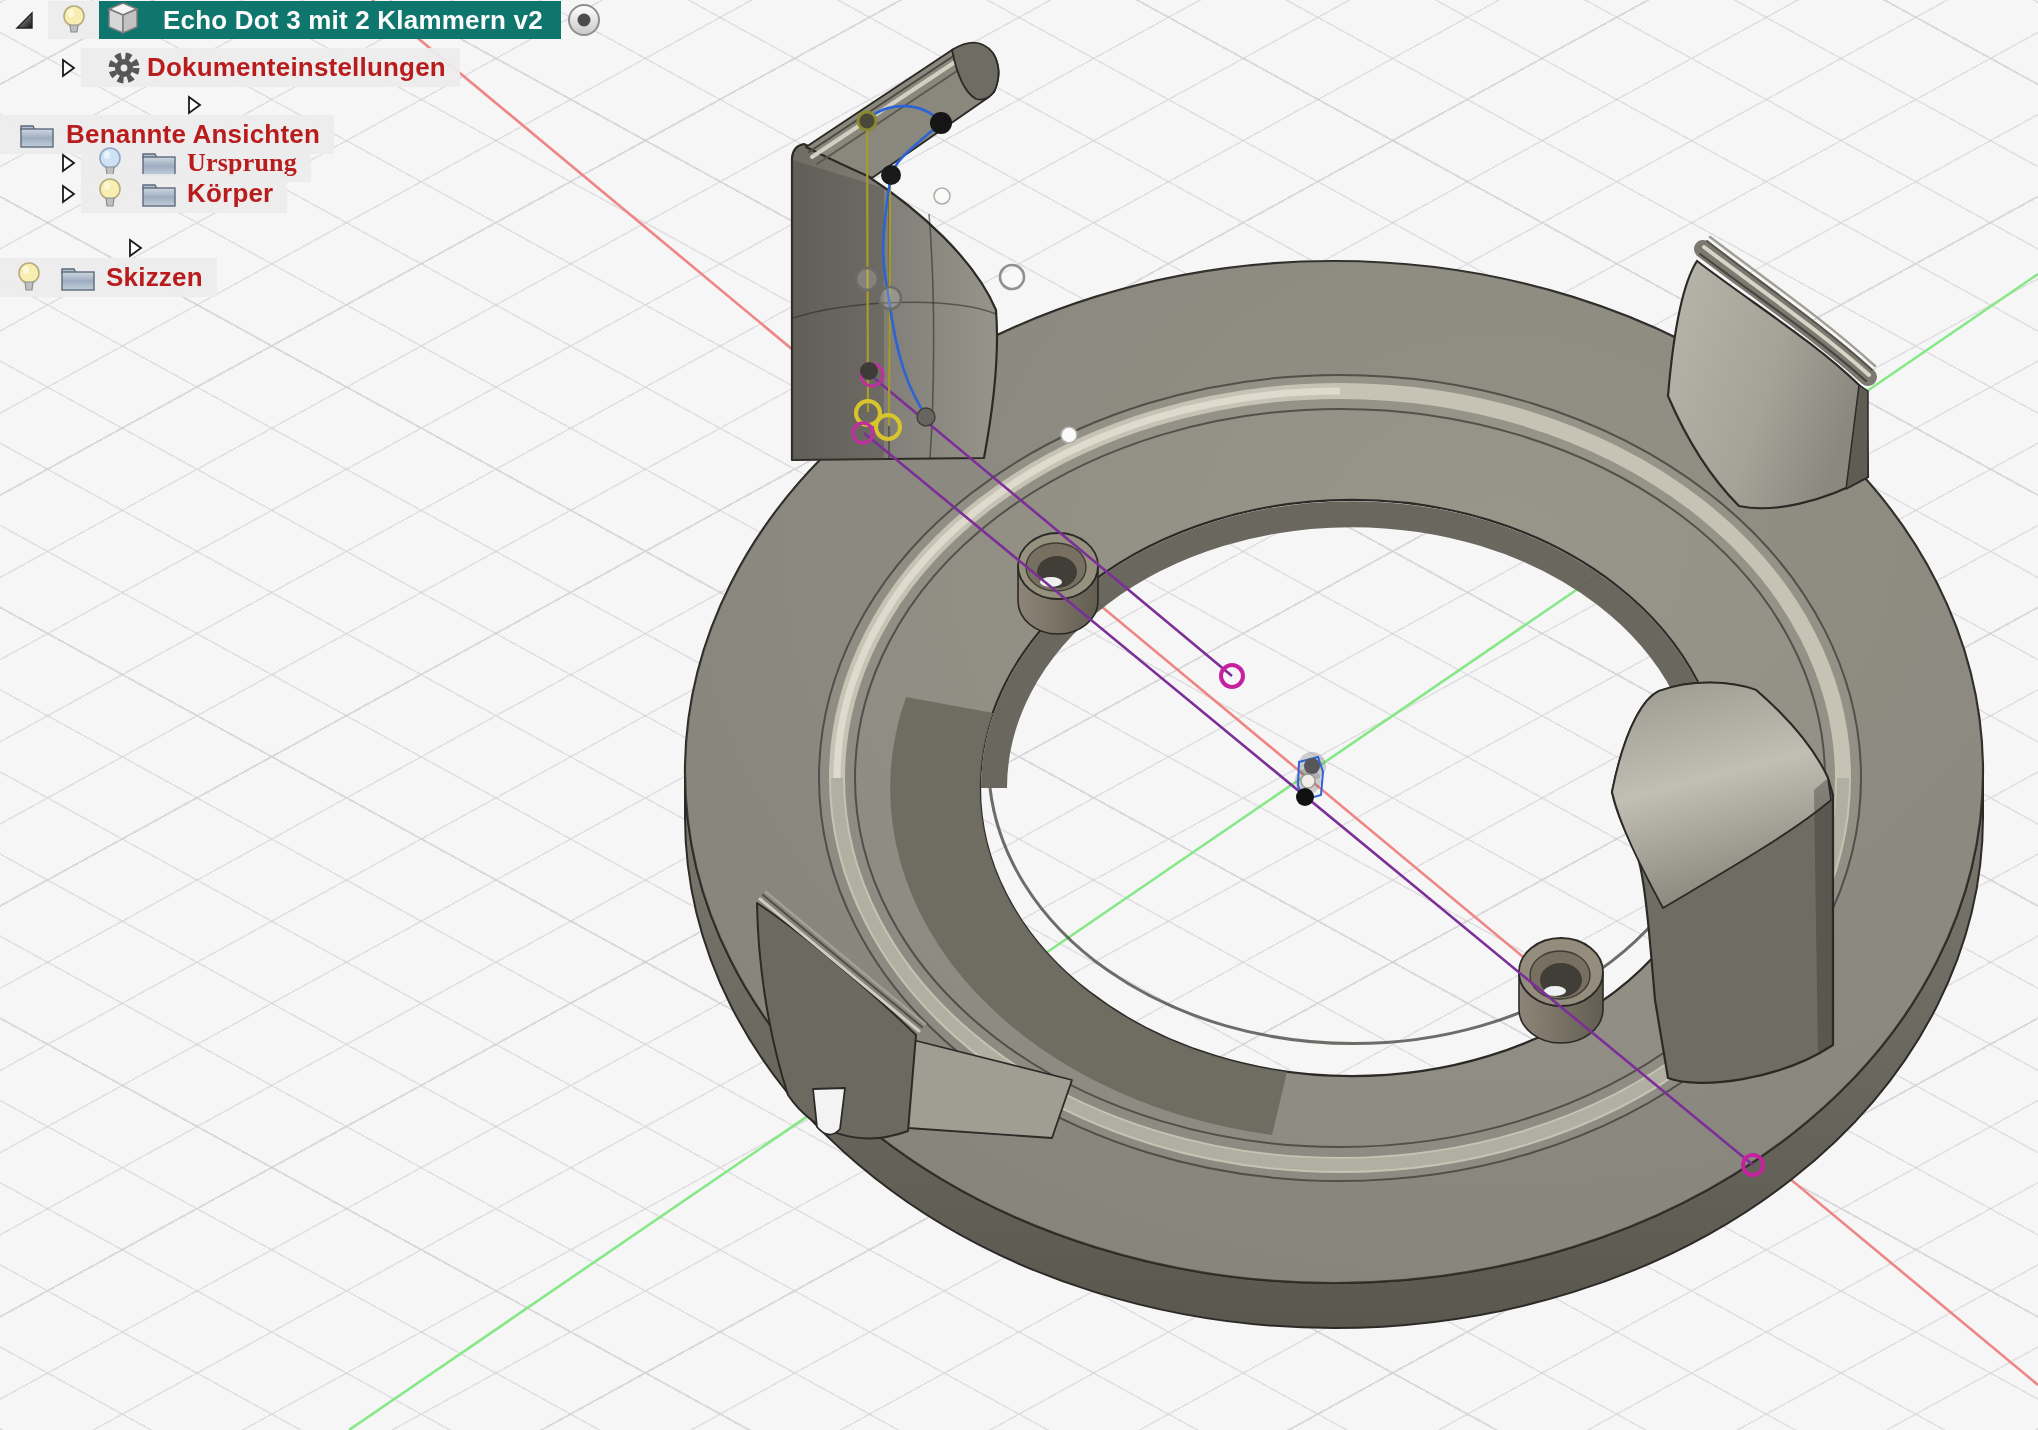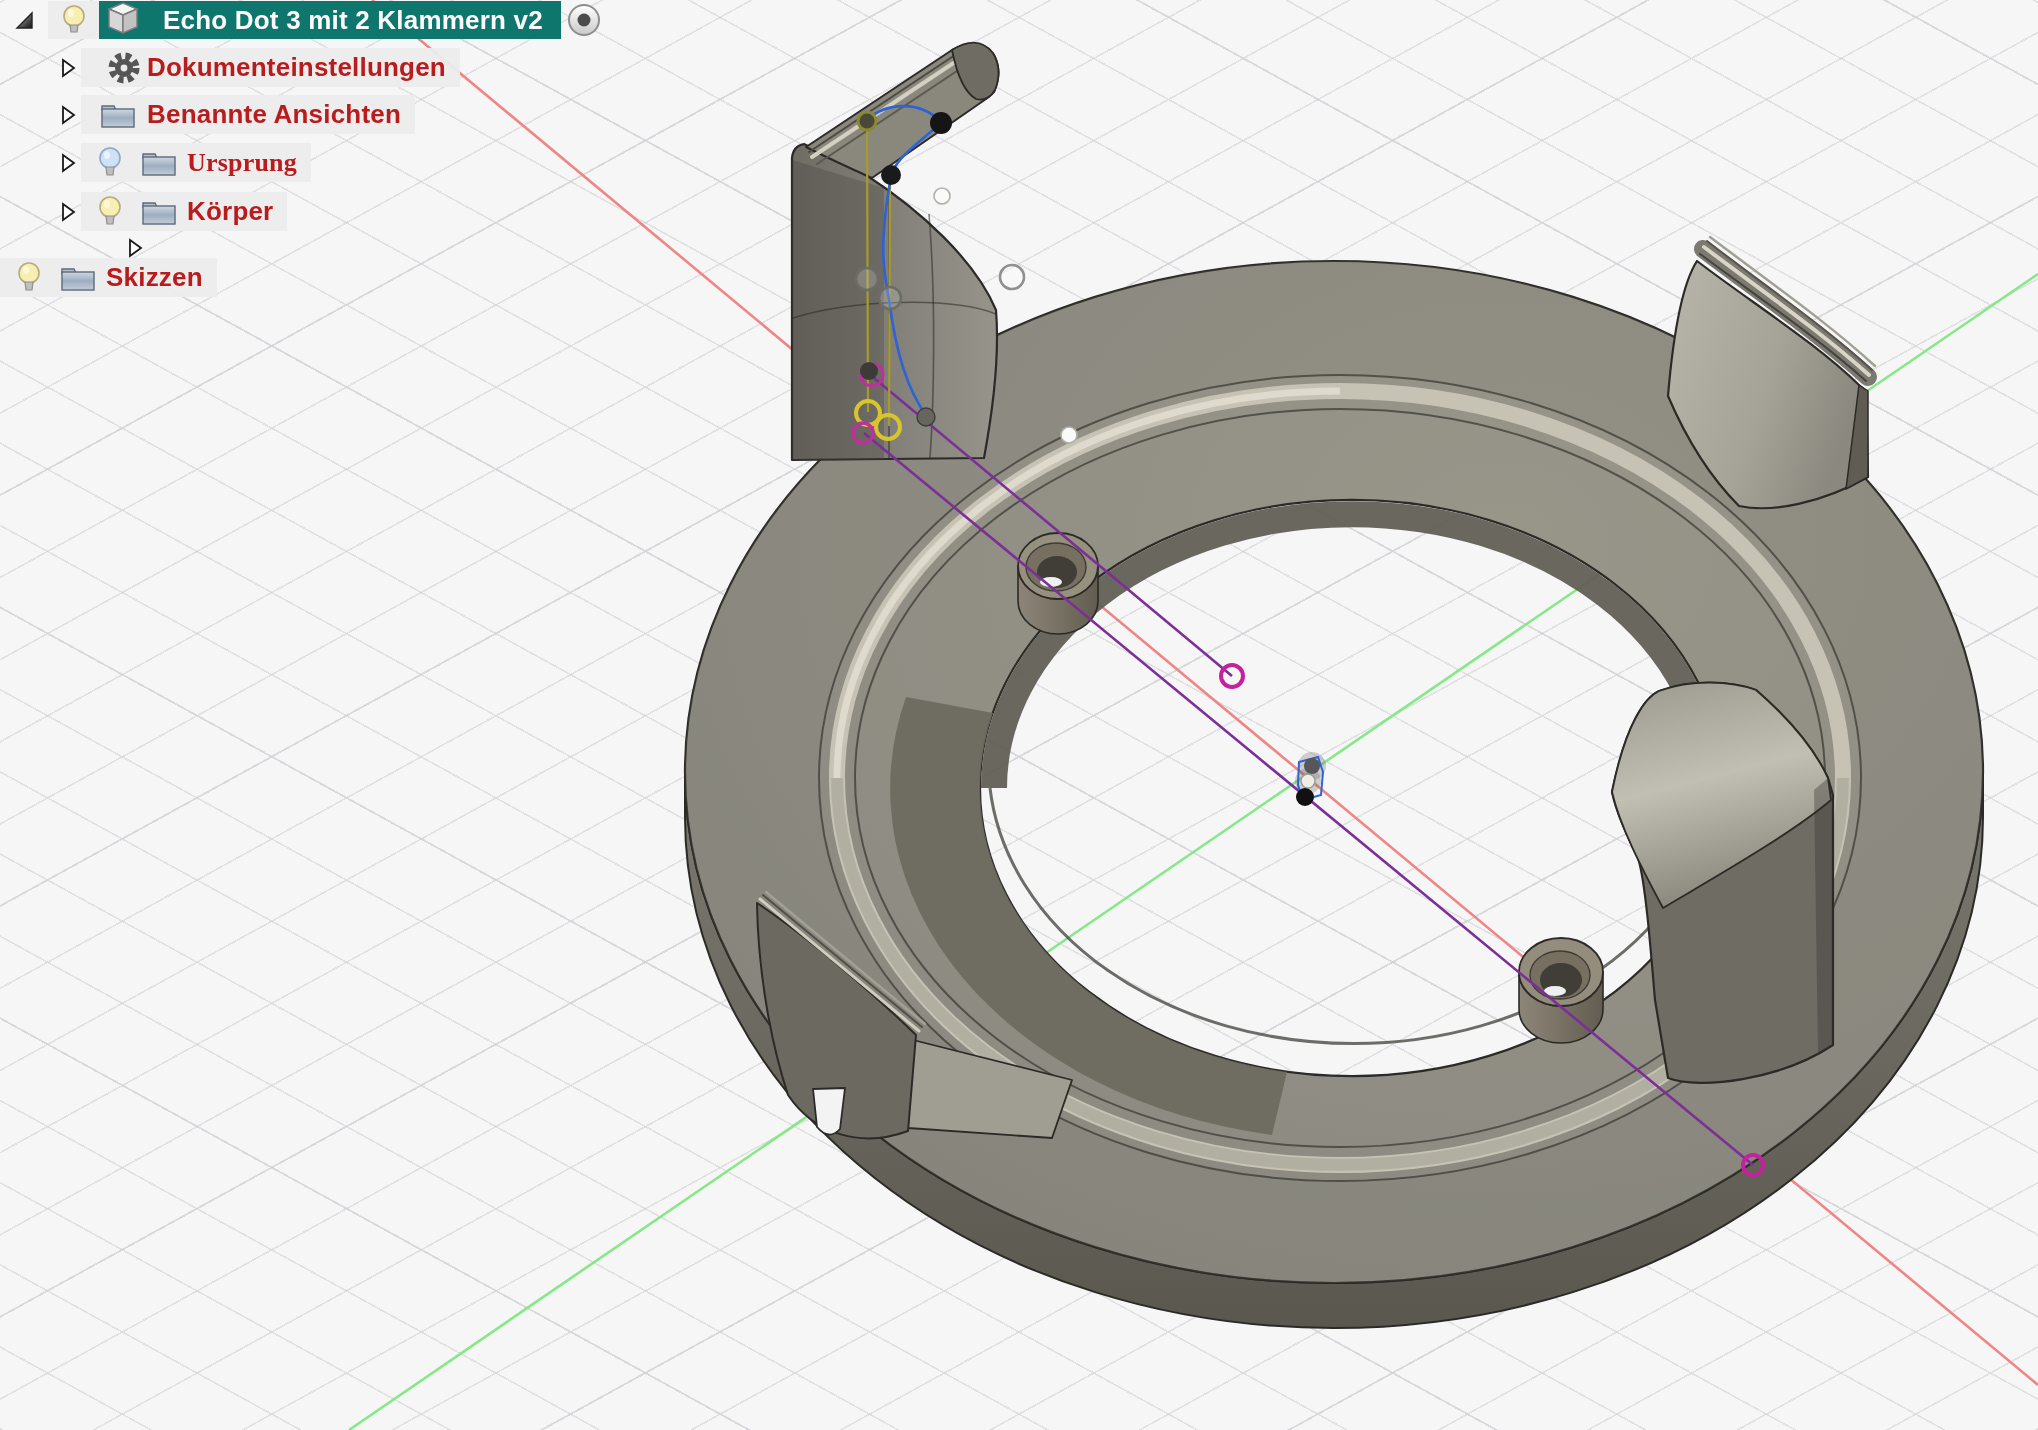--- a/index.html
+++ b/index.html
@@ -262,21 +262,21 @@
         <svg width="36" height="36" viewBox="0 0 36 36">
           <circle cx="18" cy="18" r="12" fill="none" stroke="#565656" stroke-width="7" stroke-dasharray="5.5 4.1"></circle>
           <circle cx="18" cy="18" r="9" fill="#565656"></circle>
           <circle cx="18" cy="18" r="3.4" fill="#ececec"></circle>
         </svg>
       </span>
       <span class="lbl">Dokumenteinstellungen</span>
     </span>
   </div>
 
-  <div class="trow" style="left:0;top:95px;">
+  <div class="trow" style="left:0;top:95px;flex-direction:column;">
     <span class="expander" style="margin-left:55px;">
       <svg width="15" height="20" viewBox="0 0 15 20">
           <polygon points="2,2 13,10 2,18" fill="#ffffff" stroke="#1a1a1a" stroke-width="1.8"></polygon>
         </svg>
     </span>
     <span class="chip" style="padding-left:8px;">
       <span class="ic" style="width:58px;">
         <svg width="36" height="30" viewBox="0 0 36 30">
           <defs>
               <linearGradient id="gF1" x1="0" y1="0" x2="0" y2="1">
@@ -310,21 +310,21 @@
       <span class="ic" style="width:56px;">
         <svg width="36" height="30" viewBox="0 0 36 30">
           <path d="M 2 6 L 14 6 L 16 10 L 2 10 Z" fill="#b4c1cf" stroke="#5c6a7a" stroke-width="1.4"></path>
           <rect x="2" y="9" width="32" height="18" fill="url(#gF1)" stroke="#5c6a7a" stroke-width="1.4"></rect>
         </svg>
       </span>
       <span class="lbl">Ursprung</span>
     </span>
   </div>
 
-  <div class="trow" style="left:0;top:192px;">
+  <div class="trow" style="left:0;top:174px;">
     <span class="expander" style="margin-left:55px;">
       <svg width="15" height="20" viewBox="0 0 15 20">
           <polygon points="2,2 13,10 2,18" fill="#ffffff" stroke="#1a1a1a" stroke-width="1.8"></polygon>
         </svg>
     </span>
     <span class="chip" style="padding-left:8px;">
       <span class="ic" style="width:42px;">
         <svg width="26" height="34" viewBox="0 0 26 34">
           <circle cx="13" cy="12" r="10" fill="#f9eeb2" stroke="#b6ac7e" stroke-width="1.6"></circle>
           <path d="M 9 21 L 17 21 L 16 29 L 10 29 Z" fill="#bfbfbf" stroke="#8f8f8f" stroke-width="1.2"></path>

